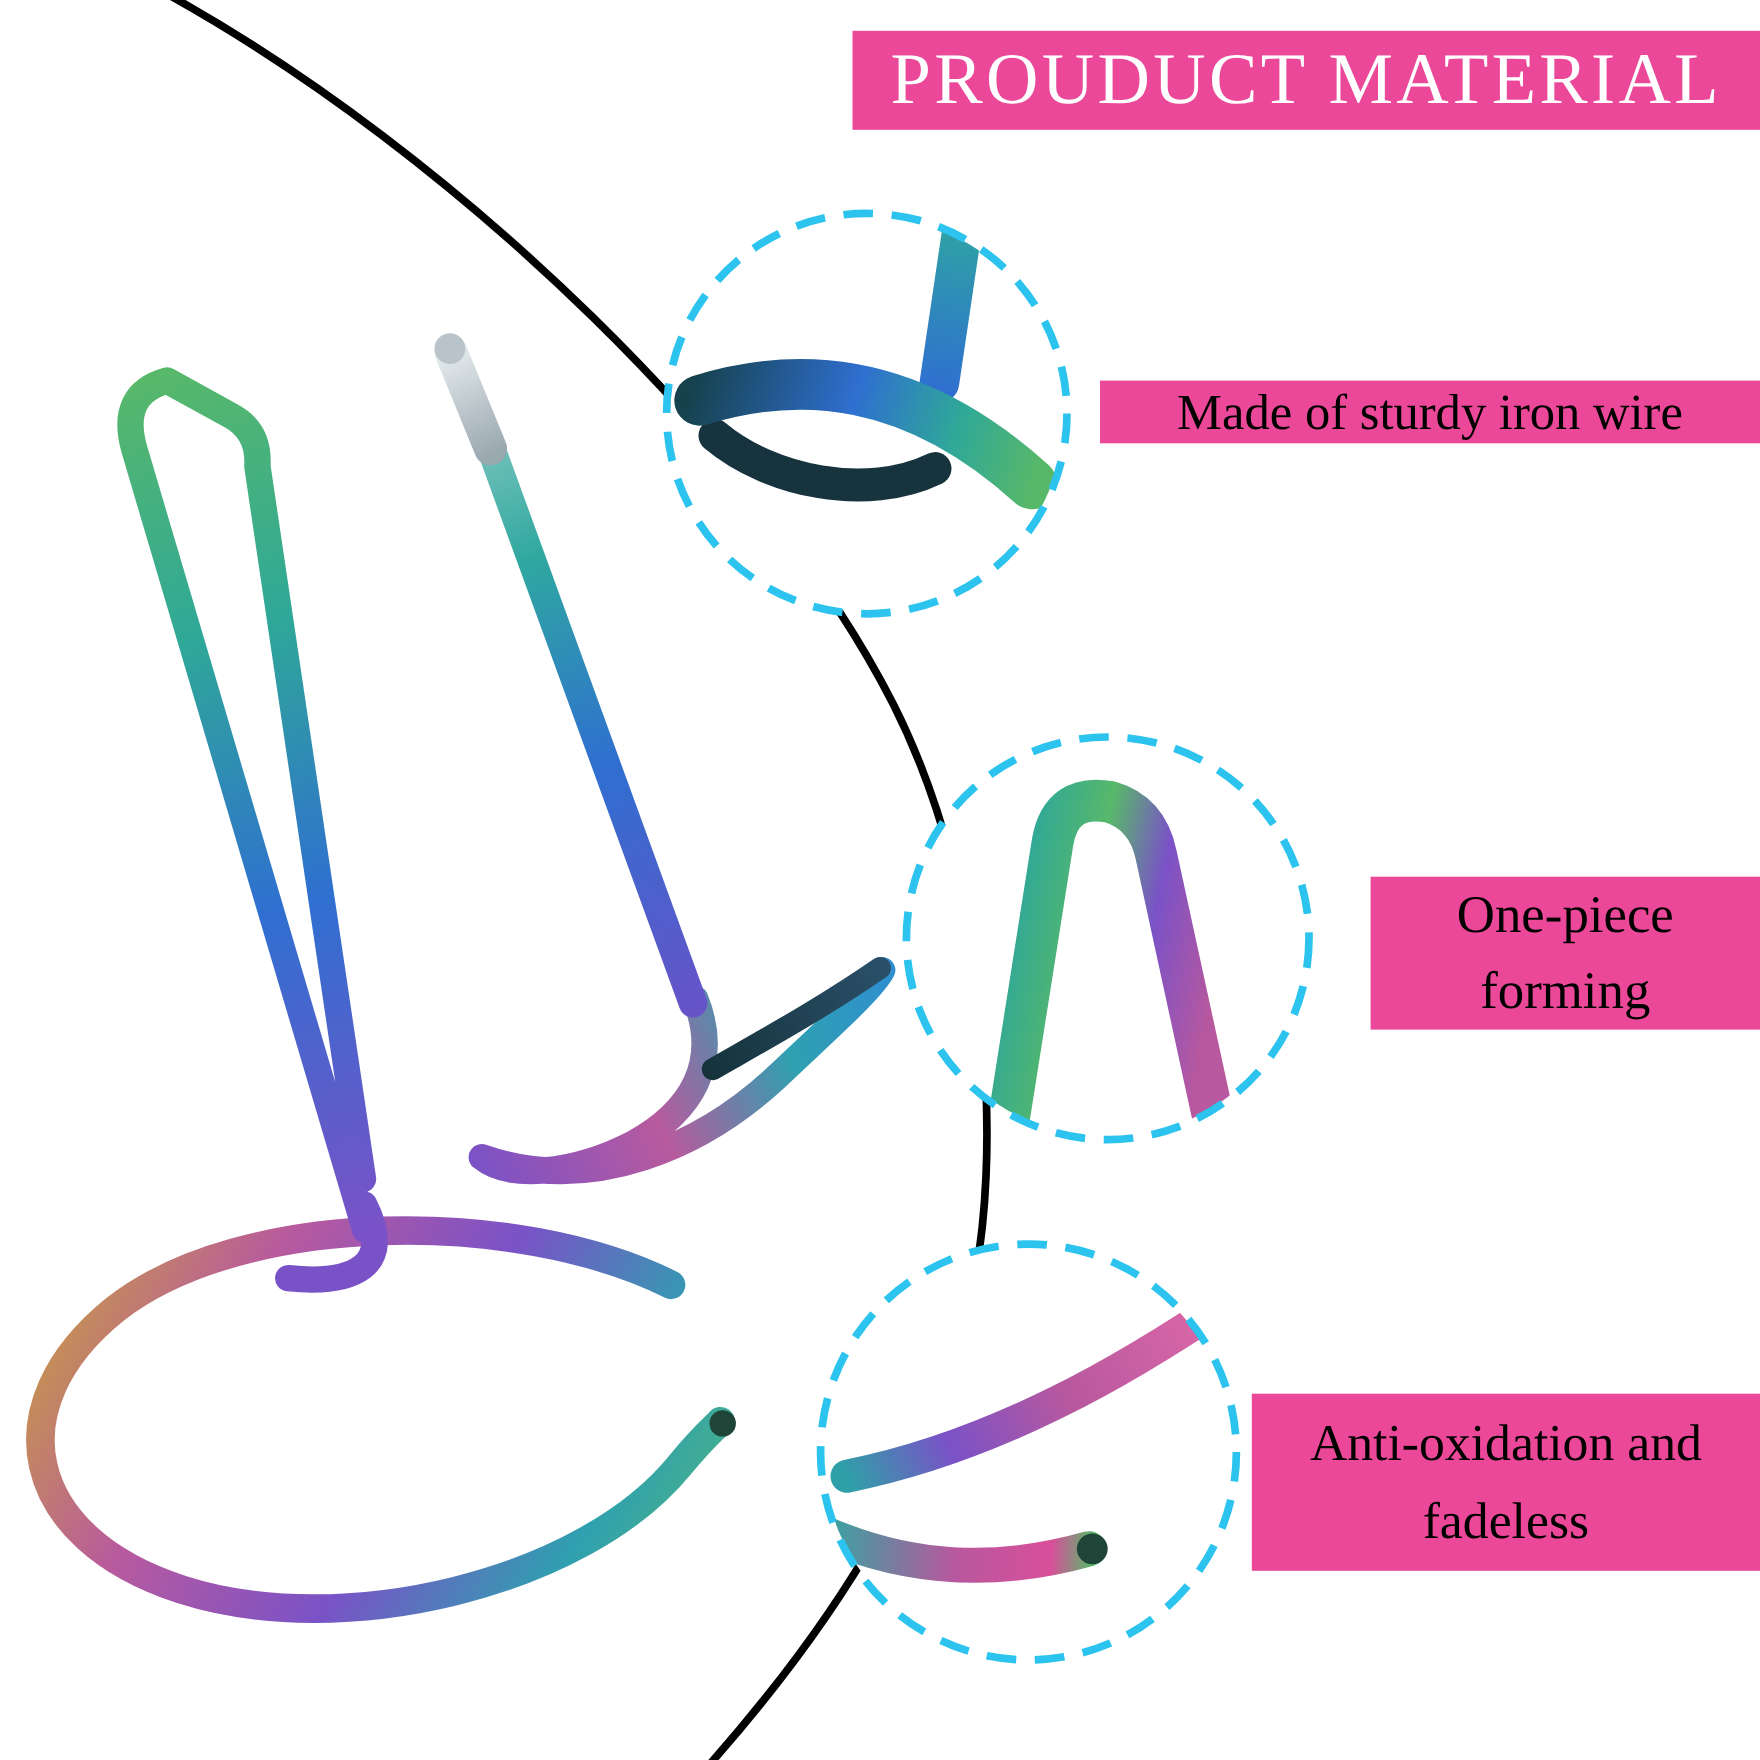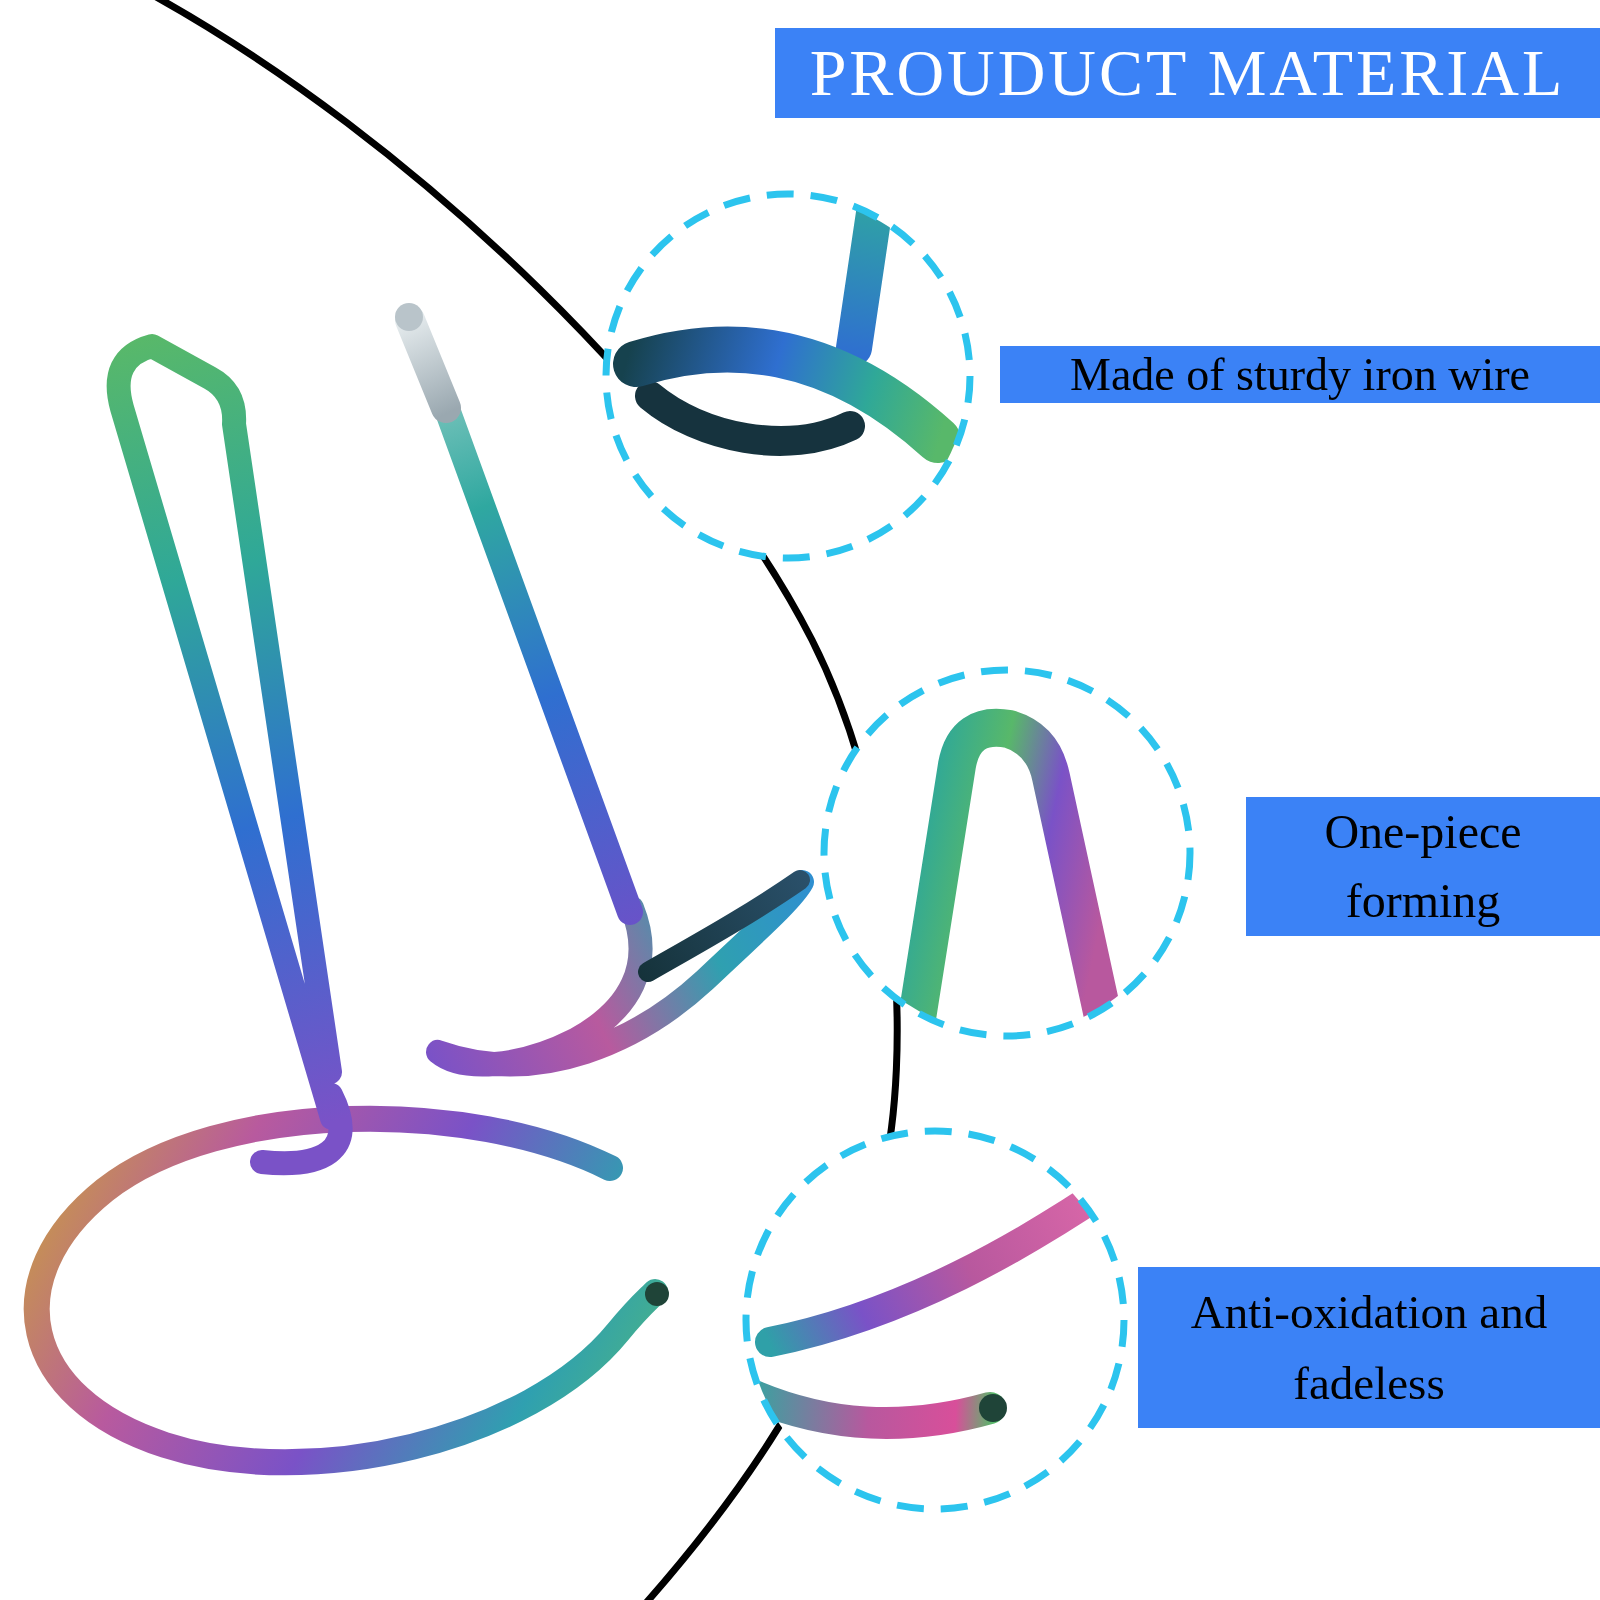--- a/index.html
+++ b/index.html
@@ -5,21 +5,21 @@
   html,body{margin:0;padding:0;background:#ffffff;}
   .stage{
     position:relative;width:1600px;height:1600px;background:#ffffff;
     overflow:hidden;font-family:"Liberation Serif",serif;
   }
   .layer{position:absolute;left:0;top:0;width:1600px;height:1600px;}
   svg{display:block;}
   .callout{position:absolute;}
   .callout svg{width:100%;height:100%;}
   .banner{
-    position:absolute;background:#3b82f6;color:#000;
+    position:absolute;background:#ec4899;color:#000;
     display:flex;flex-direction:column;align-items:center;justify-content:center;
     text-align:center;
   }
   .banner .line{display:block;}
   .banner-title{
     left:775px;top:28px;width:825px;height:90px;
     color:#ffffff;font-size:66px;letter-spacing:3px;white-space:nowrap;
   }
   .banner-f1{left:1000px;top:346px;width:600px;height:57px;font-size:46px;white-space:nowrap;}
   .banner-f2{left:1246px;top:797px;width:354px;height:139px;font-size:48px;line-height:1.42;}

